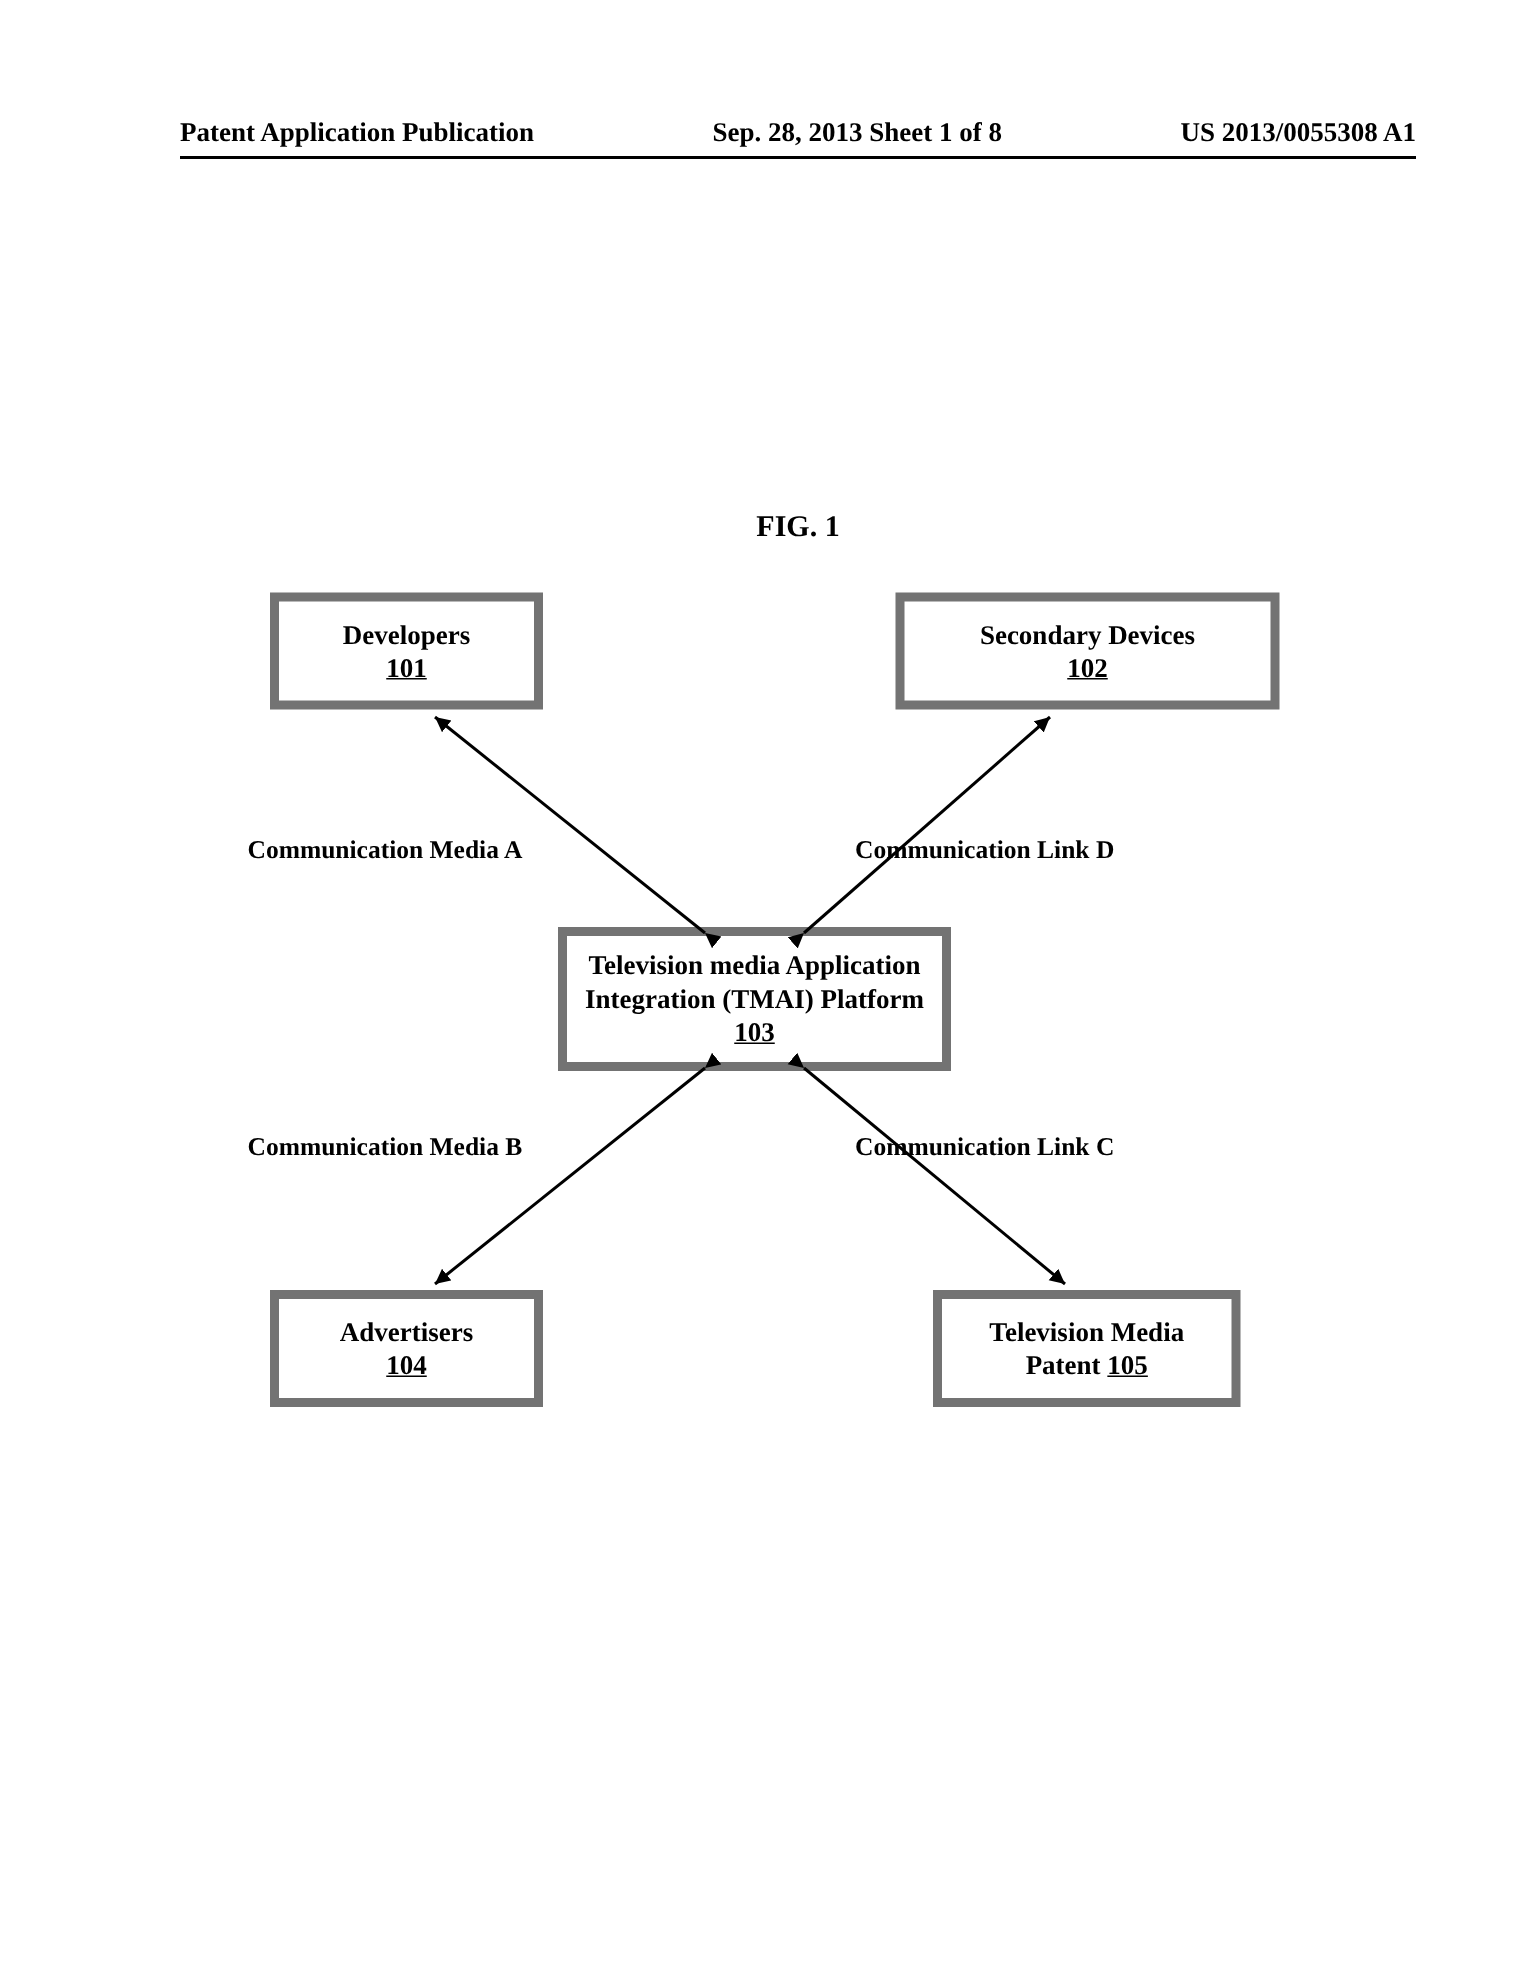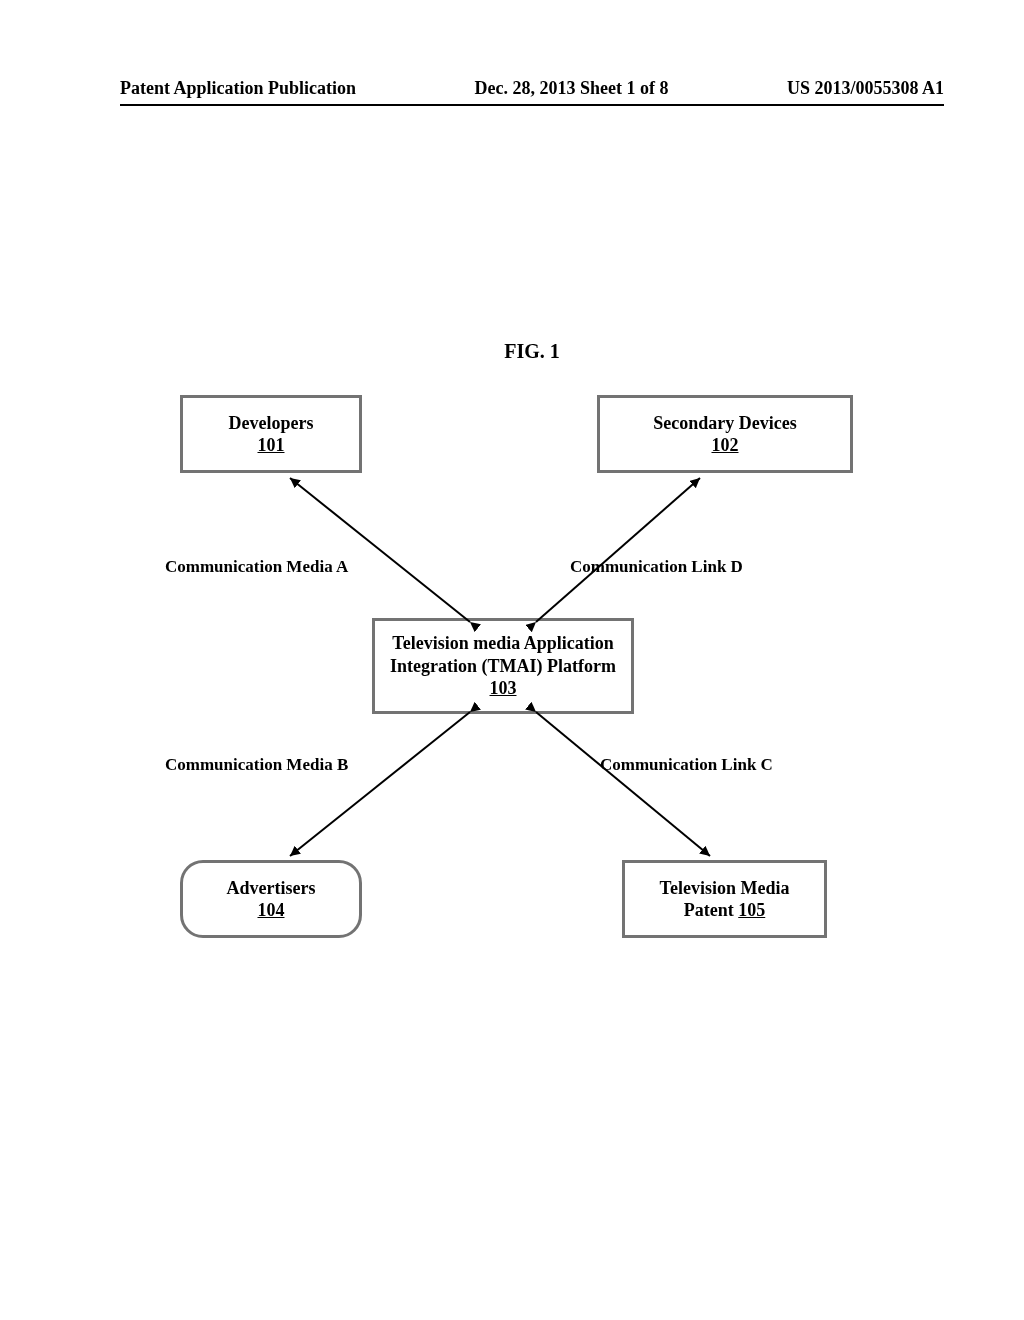--- a/index.html
+++ b/index.html
@@ -42,21 +42,21 @@
     position: absolute;
     top: 340px;
     left: 0;
     right: 0;
     text-align: center;
     font-weight: bold;
     font-size: 20px;
   }
   .box {
     position: absolute;
-    border: 3px solid #737373;
+    border: 6px solid #737373;
     background: #fff;
     text-align: center;
     display: flex;
     flex-direction: column;
     justify-content: center;
     align-items: center;
     font-weight: bold;
     font-size: 18px;
     line-height: 1.25;
     box-sizing: border-box;
@@ -80,21 +80,21 @@
     pointer-events: none;
   }
 </style>
 </head>
 <body>
 
 <div class="page">
 
   <div class="header">
     <span class="seg">Patent Application Publication</span>
-    <span class="seg">Dec. 28, 2013  Sheet 1 of 8</span>
+    <span class="seg">Sep. 28, 2013  Sheet 1 of 8</span>
     <span class="seg">US 2013/0055308 A1</span>
   </div>
   <div class="header-rule"></div>
 
   <div class="fig-title">FIG. 1</div>
 
   <div class="box" style="left:180px; top:395px; width:182px; height:78px;">
     <div>Developers</div>
     <div class="ref">101</div>
   </div>
@@ -103,36 +103,36 @@
     <div>Secondary Devices</div>
     <div class="ref">102</div>
   </div>
 
   <div class="box" style="left:372px; top:618px; width:262px; height:96px;justify-content:center;">
     <div>Television media Application</div>
     <div>Integration (TMAI) Platform</div>
     <div class="ref">103</div>
   </div>
 
-  <div class="box" style="left:180px; top:860px; width:182px; height:78px;border-radius:23px;">
+  <div class="box" style="left:180px; top:860px; width:182px; height:78px;">
     <div>Advertisers</div>
     <div class="ref">104</div>
   </div>
 
   <div class="box" style="left:622px; top:860px; width:205px; height:78px;">
     <div>Television Media</div>
     <div>
       <span>Patent </span><span class="ref">105</span>
     </div>
   </div>
 
   <div class="link-label" style="left:165px; top:557px;">Communication Media A</div>
   <div class="link-label" style="left:570px; top:557px;">Communication Link D</div>
   <div class="link-label" style="left:165px; top:755px;">Communication Media B</div>
-  <div class="link-label" style="left:600px; top:755px;">Communication Link C</div>
+  <div class="link-label" style="left:570px; top:755px;">Communication Link C</div>
 
   <svg class="arrows" viewBox="0 0 1024 1320">
     <defs>
       <marker id="ah" markerWidth="12" markerHeight="12" refX="10" refY="5" orient="auto" markerUnits="userSpaceOnUse">
         <path d="M0,0 L10,5 L0,10 Z" fill="#000"></path>
       </marker>
     </defs>
 
     <line x1="470" y1="622" x2="290" y2="478" stroke="#000" stroke-width="2" marker-start="url(#ah)" marker-end="url(#ah)"></line>
 

